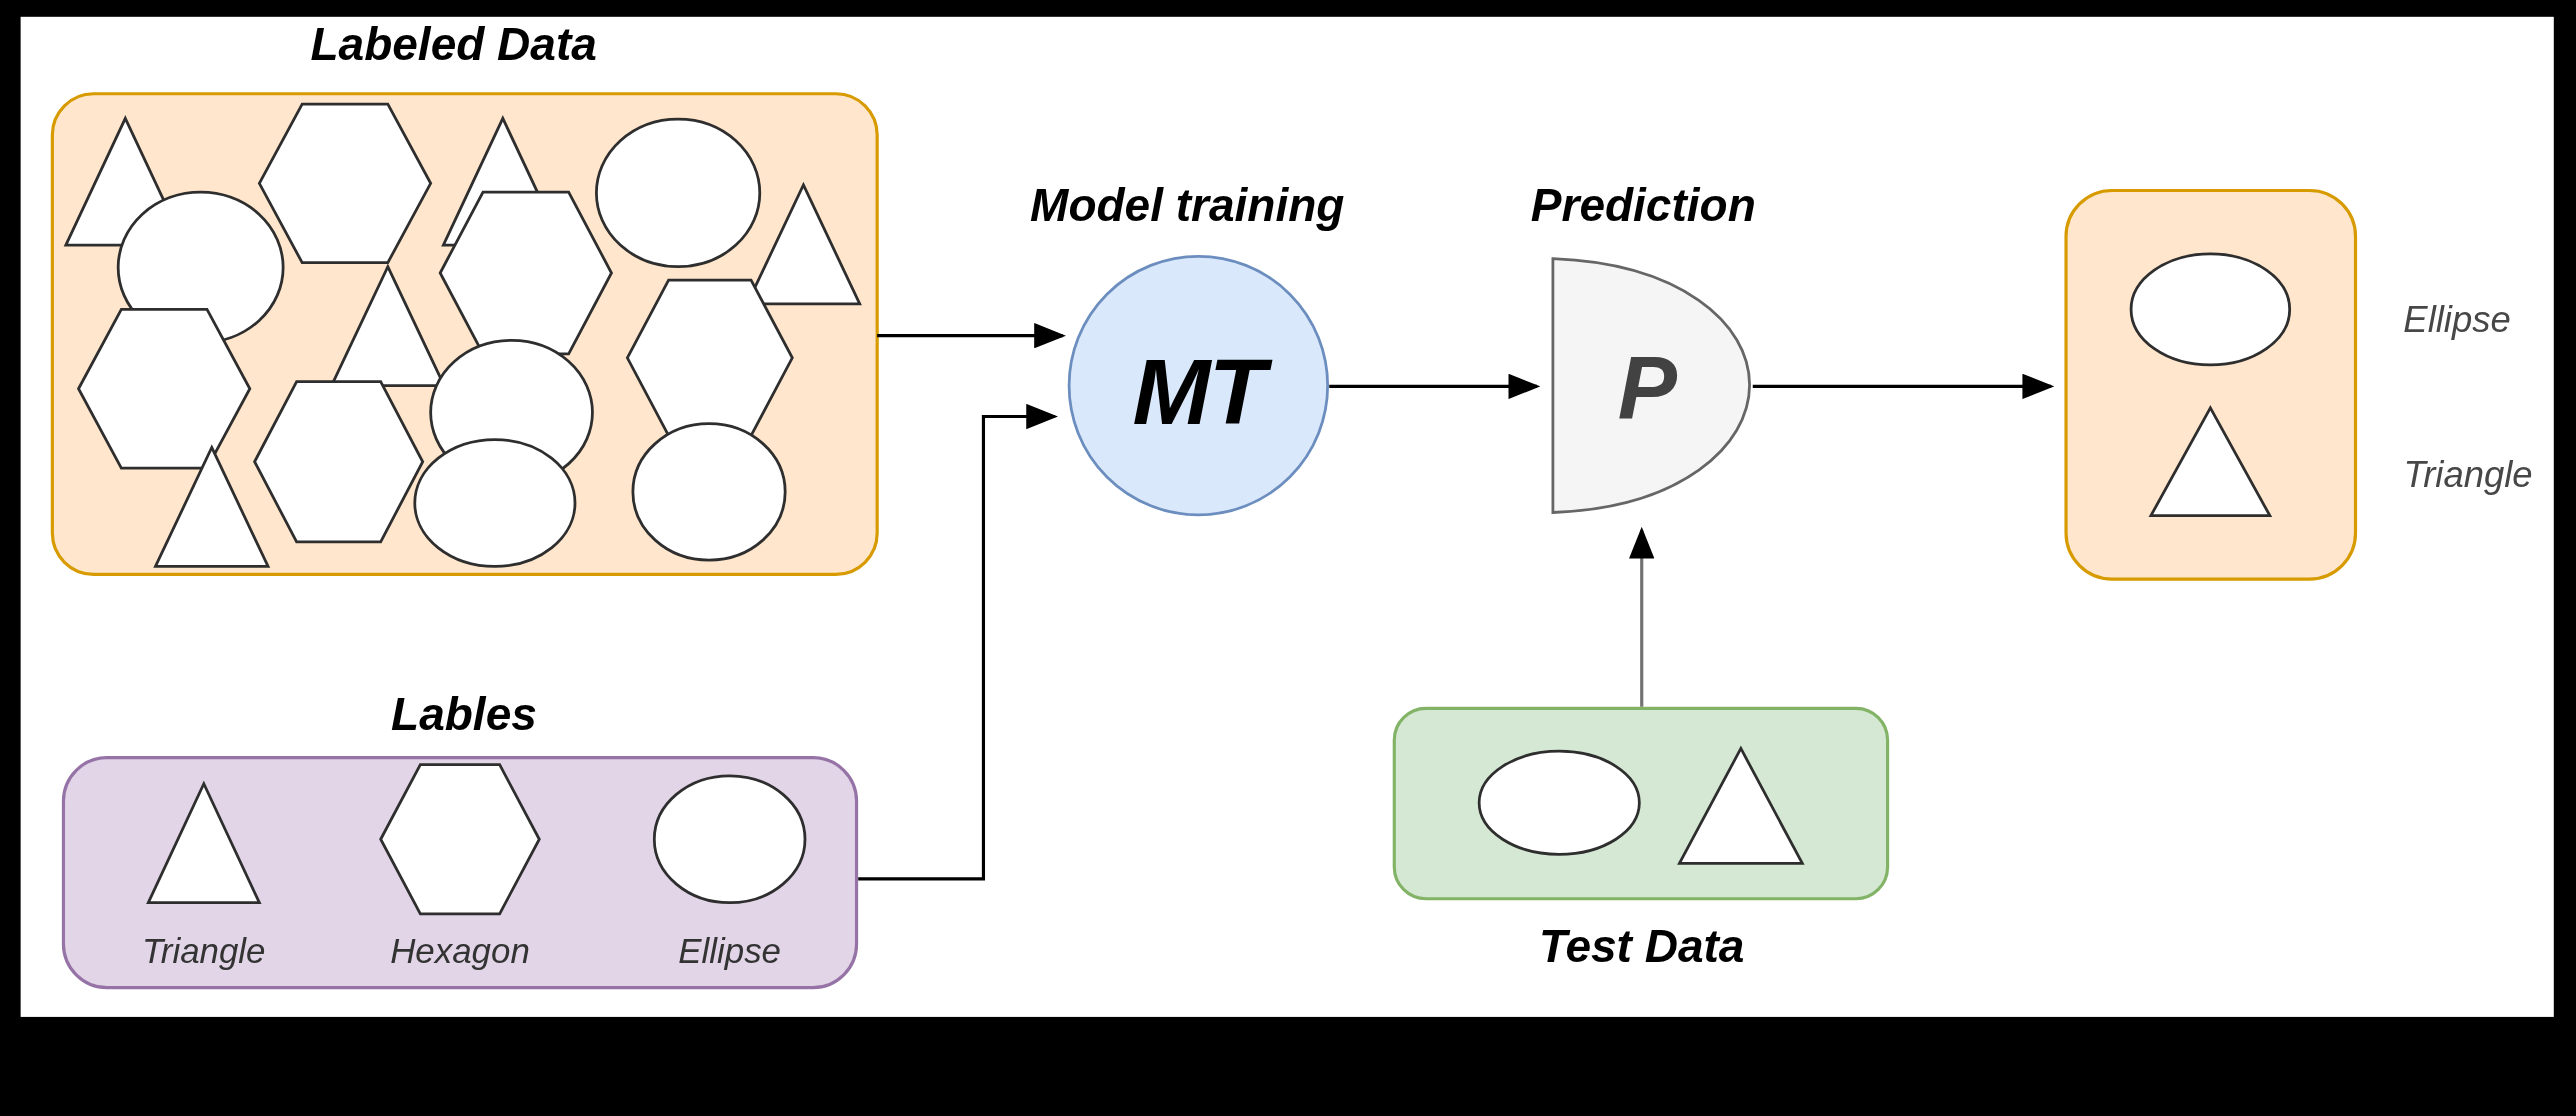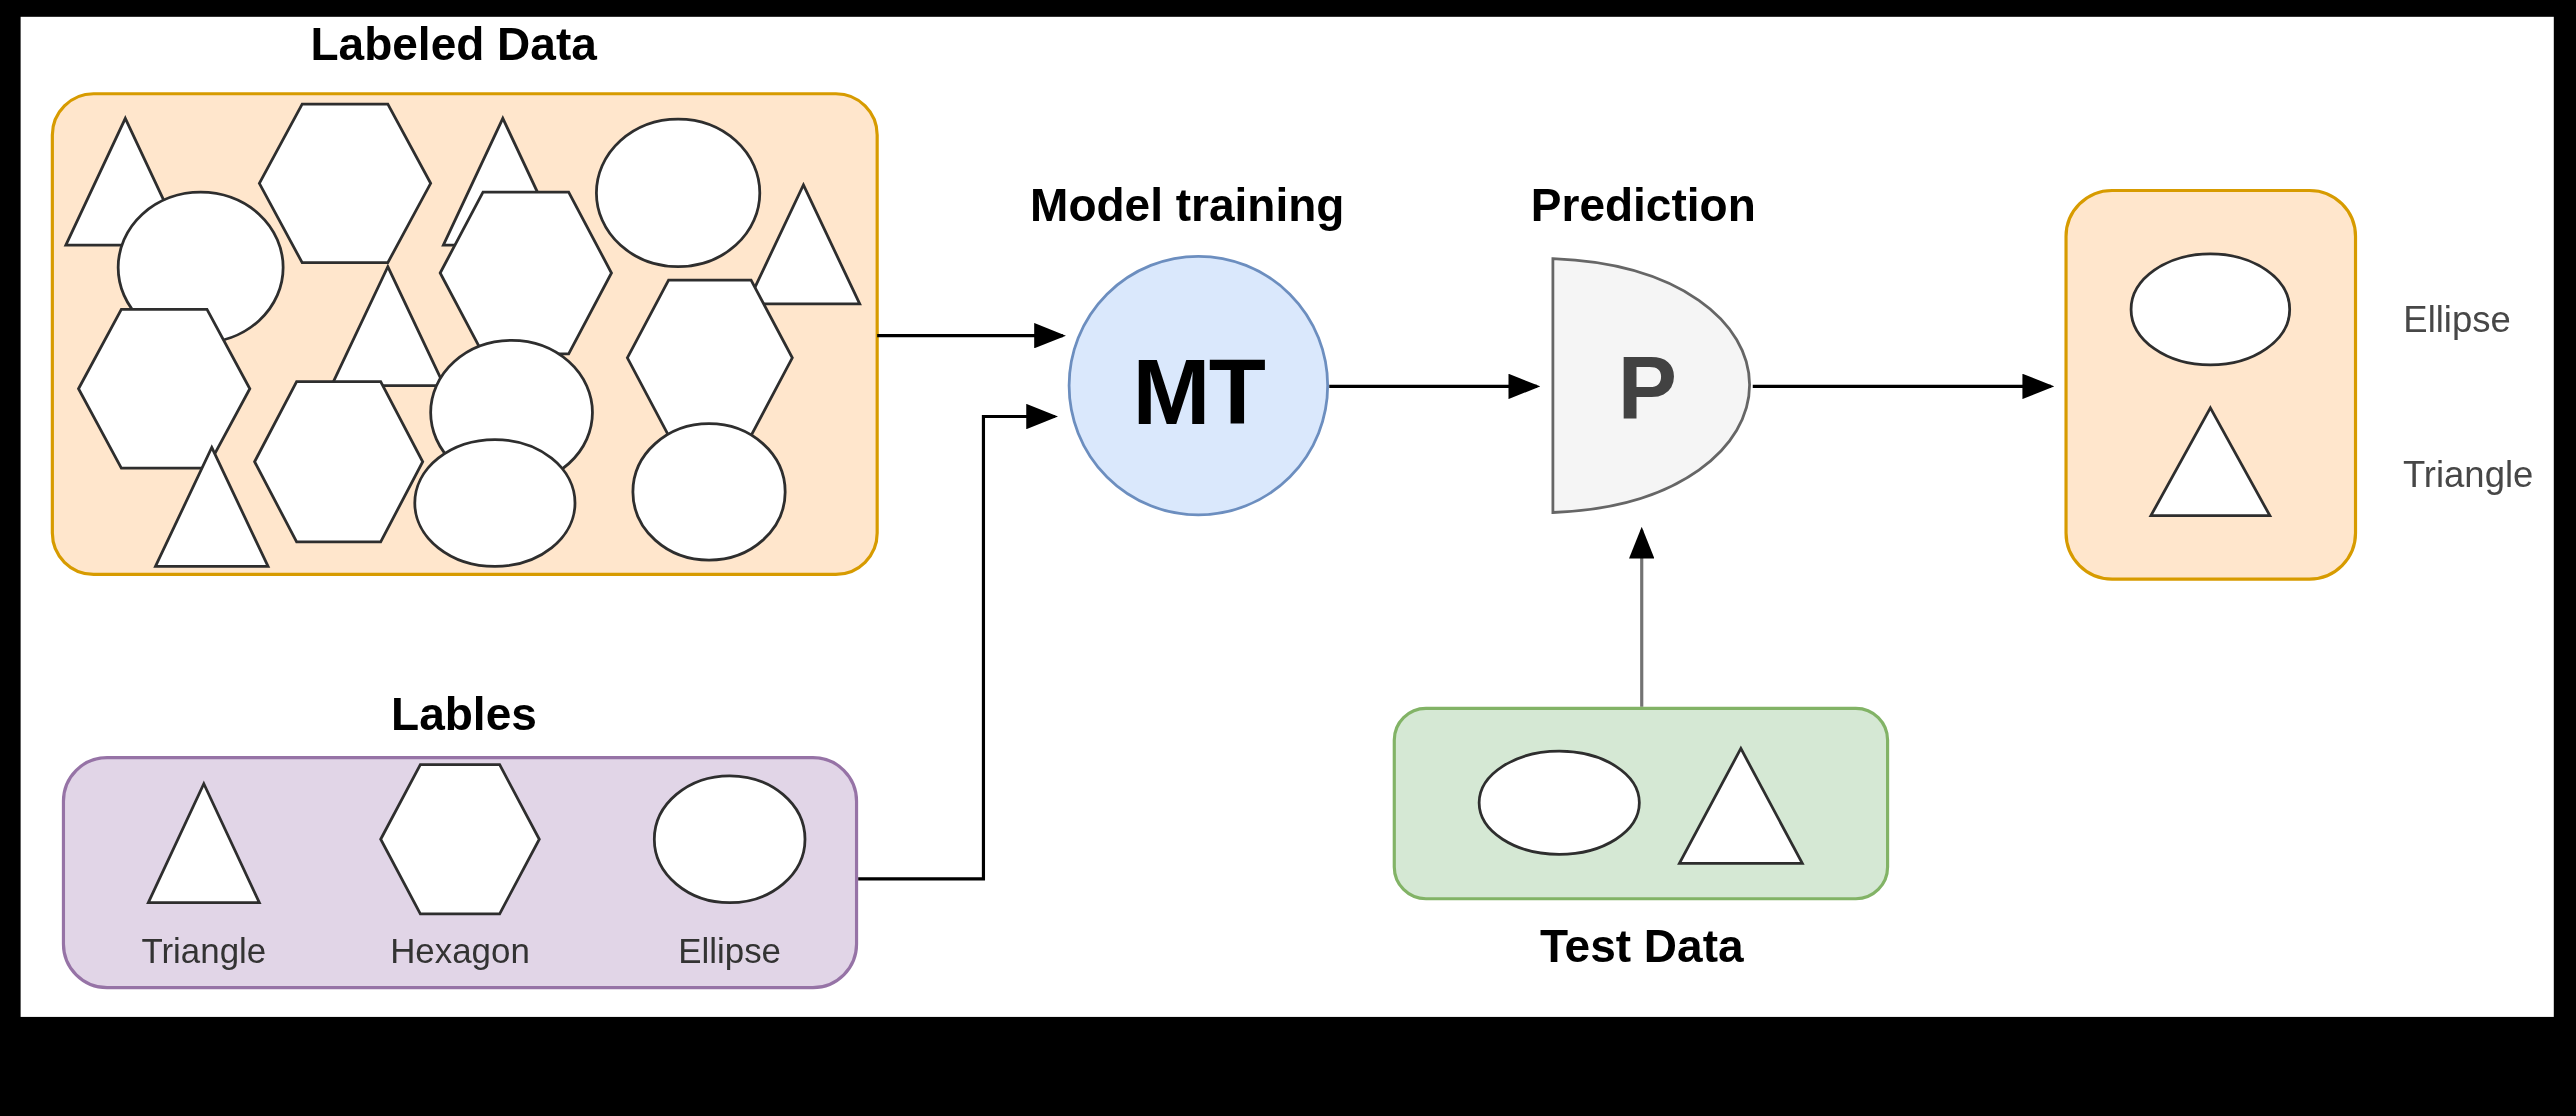--- a/index.html
+++ b/index.html
@@ -1,16 +1,16 @@
 <!DOCTYPE html>
 <html style="--page-bg: #000000; --canvas-color: #ffffff; --orange-fill: #ffe6cc; --orange-stroke: #d79b00; --purple-fill: #e1d5e7; --purple-stroke: #9673a6; --green-fill: #d5e8d4; --green-stroke: #82b366; --blue-fill: #dae8fc; --blue-stroke: #6c8ebf; --gray-fill: #f5f5f5; --gray-stroke: #666666; --glyph-fill: #ffffff; --glyph-stroke: #2e2e2e; --arrow-color: #000000; --edge-gray: #737373; --title-color: #000000; --label-color: #333333; --side-label-color: #474747; --mt-text-color: #000000; --p-text-color: #424242;font-size:12.7px"><head>
 <meta charset="utf-8">
 <style>
   html,body{margin:0;padding:0;background:#000;}
-  .page{position:relative;width:2576px;height:1068px;background:var(--page-bg,#000);overflow:hidden;}
+  .page{position:relative;width:2576px;height:1068px;background:var(--page-bg,#000);overflow:hidden;font-style:italic;}
   svg{display:block;}
   text{font-family:"Liberation Sans","DejaVu Sans",sans-serif;text-anchor:middle;dominant-baseline:central;}
   .title{font-size:58px;font-weight:700;fill:var(--title-color,#000);}
   .item-label{font-size:44px;font-weight:400;fill:var(--label-color,#333);}
   .side-label{font-size:46px;font-weight:400;fill:var(--side-label-color,#474747);}
   .mt-label{font-size:118px;font-weight:700;fill:var(--mt-text-color,#000);letter-spacing:-2px;}
   .p-label{font-size:112px;font-weight:700;fill:var(--p-text-color,#424242);}
   .canvas{fill:var(--canvas-color,#fff);}
   .box-orange{fill:var(--orange-fill,#ffe6cc);stroke:var(--orange-stroke,#d79b00);stroke-width:4;}
   .box-purple{fill:var(--purple-fill,#e1d5e7);stroke:var(--purple-stroke,#9673a6);stroke-width:4;}

